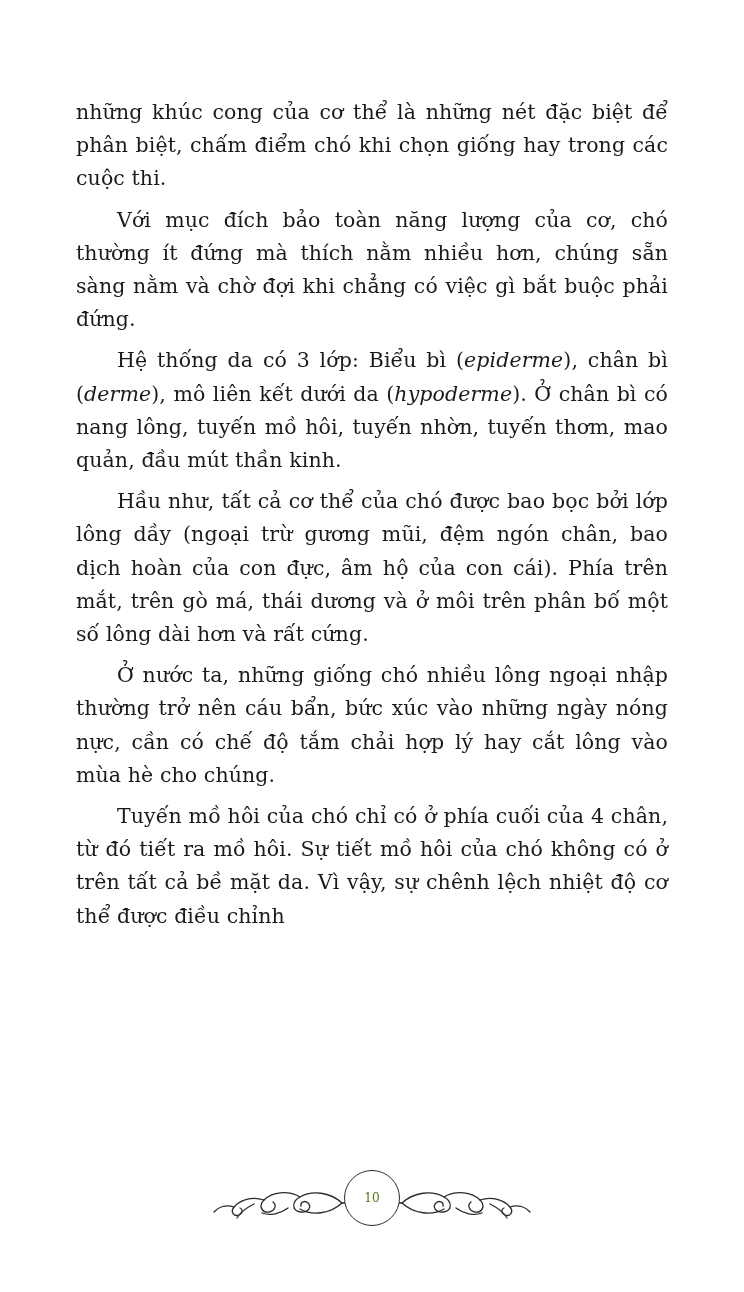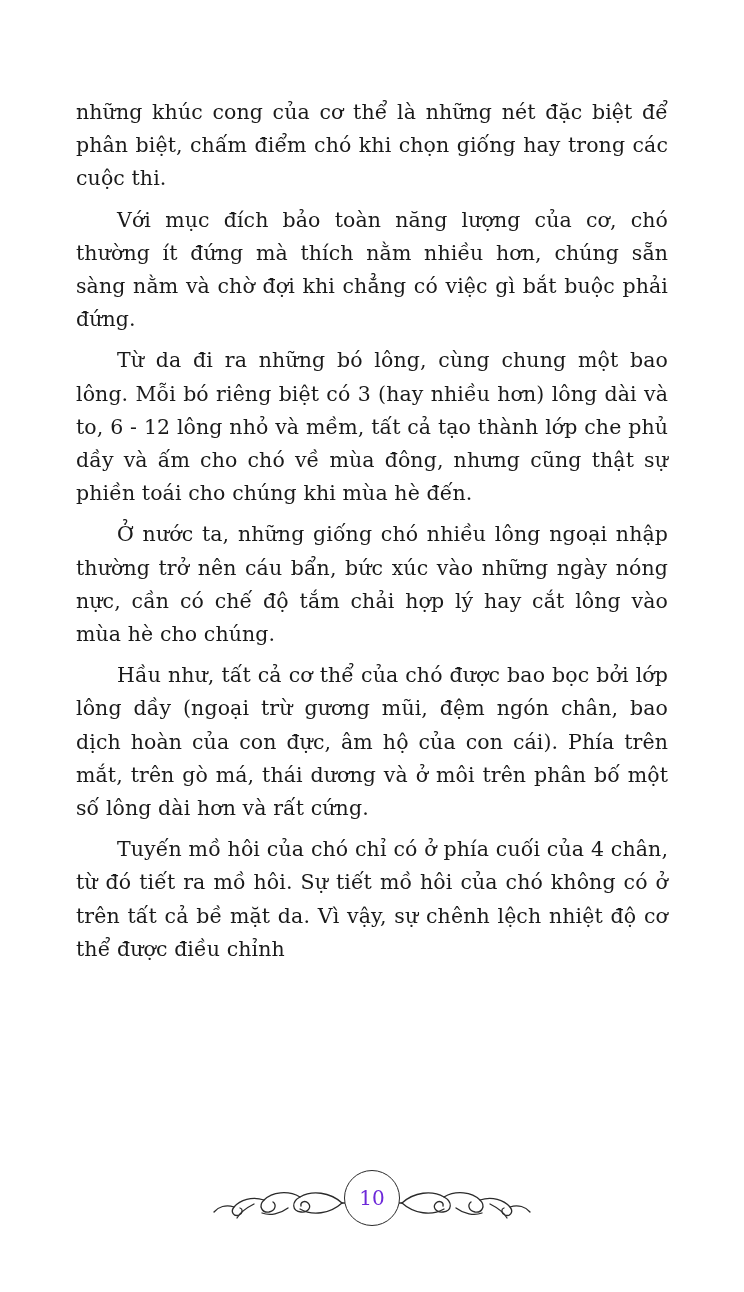--- a/index.html
+++ b/index.html
@@ -74,40 +74,40 @@
     height: 56px;
     border: 1.6px solid #2b2b2b;
     border-radius: 50%;
     background: #ffffff;
     display: flex;
     align-items: center;
     justify-content: center;
     box-sizing: border-box;
   }
   .page-number {
-    font-size: 20px;
-    color: #6d28d9;
+    font-size: 12px;
+    color: #4d7c0f;
     line-height: 1;
     font-family: "DejaVu Serif", "Liberation Serif", serif;
     text-align: right;
   }
 </style>
 </head>
 <body>
 
 <div class="page">
   <div class="content">
 
     <p class="para">những khúc cong của cơ thể là những nét đặc biệt để phân biệt, chấm điểm chó khi chọn giống hay trong các cuộc thi.</p>
     <p class="para indent">Với mục đích bảo toàn năng lượng của cơ, chó thường ít đứng mà thích nằm nhiều hơn, chúng sẵn sàng nằm và chờ đợi khi chẳng có việc gì bắt buộc phải đứng.</p>
 
 
-    <p class="para indent">Từ da đi ra những bó lông, cùng chung một bao lông. Mỗi bó riêng biệt có 3 (hay nhiều hơn) lông dài và to, 6 - 12 lông nhỏ và mềm, tất cả tạo thành lớp che phủ dầy và ấm cho chó về mùa đông, nhưng cũng thật sự phiền toái cho chúng khi mùa hè đến.</p>
+    <p class="para indent">Hệ thống da có 3 lớp: Biểu bì (<span class="it">epiderme</span>), chân bì (<span class="it">derme</span>), mô liên kết dưới da (<span class="it">hypoderme</span>). Ở chân bì có nang lông, tuyến mồ hôi, tuyến nhờn, tuyến thơm, mao quản, đầu mút thần kinh.</p>
+    <p class="para indent">Hầu như, tất cả cơ thể của chó được bao bọc bởi lớp lông dầy (ngoại trừ gương mũi, đệm ngón chân, bao dịch hoàn của con đực, âm hộ của con cái). Phía trên mắt, trên gò má, thái dương và ở môi trên phân bố một số lông dài hơn và rất cứng.</p>
     <p class="para indent">Ở nước ta, những giống chó nhiều lông ngoại nhập thường trở nên cáu bẩn, bức xúc vào những ngày nóng nực, cần có chế độ tắm chải hợp lý hay cắt lông vào mùa hè cho chúng.</p>
-    <p class="para indent">Hầu như, tất cả cơ thể của chó được bao bọc bởi lớp lông dầy (ngoại trừ gương mũi, đệm ngón chân, bao dịch hoàn của con đực, âm hộ của con cái). Phía trên mắt, trên gò má, thái dương và ở môi trên phân bố một số lông dài hơn và rất cứng.</p>
     <p class="para indent">Tuyến mồ hôi của chó chỉ có ở phía cuối của 4 chân, từ đó tiết ra mồ hôi. Sự tiết mồ hôi của chó không có ở trên tất cả bề mặt da. Vì vậy, sự chênh lệch nhiệt độ cơ thể được điều chỉnh</p>
 
   </div>
 
   <div class="footer">
     <div class="ornament">
       <svg viewBox="0 0 360 46" width="360" height="46" xmlns="http://www.w3.org/2000/svg">
         <g fill="none" stroke="#2b2b2b" stroke-width="1.3" stroke-linecap="round">
           <path d="M150 23 C138 12, 120 10, 108 17 C99 22, 100 31, 109 32 C116 33, 120 27, 116 23 C113 20, 108 22, 109 26"></path>
           <path d="M150 23 C138 34, 120 36, 108 29"></path>

